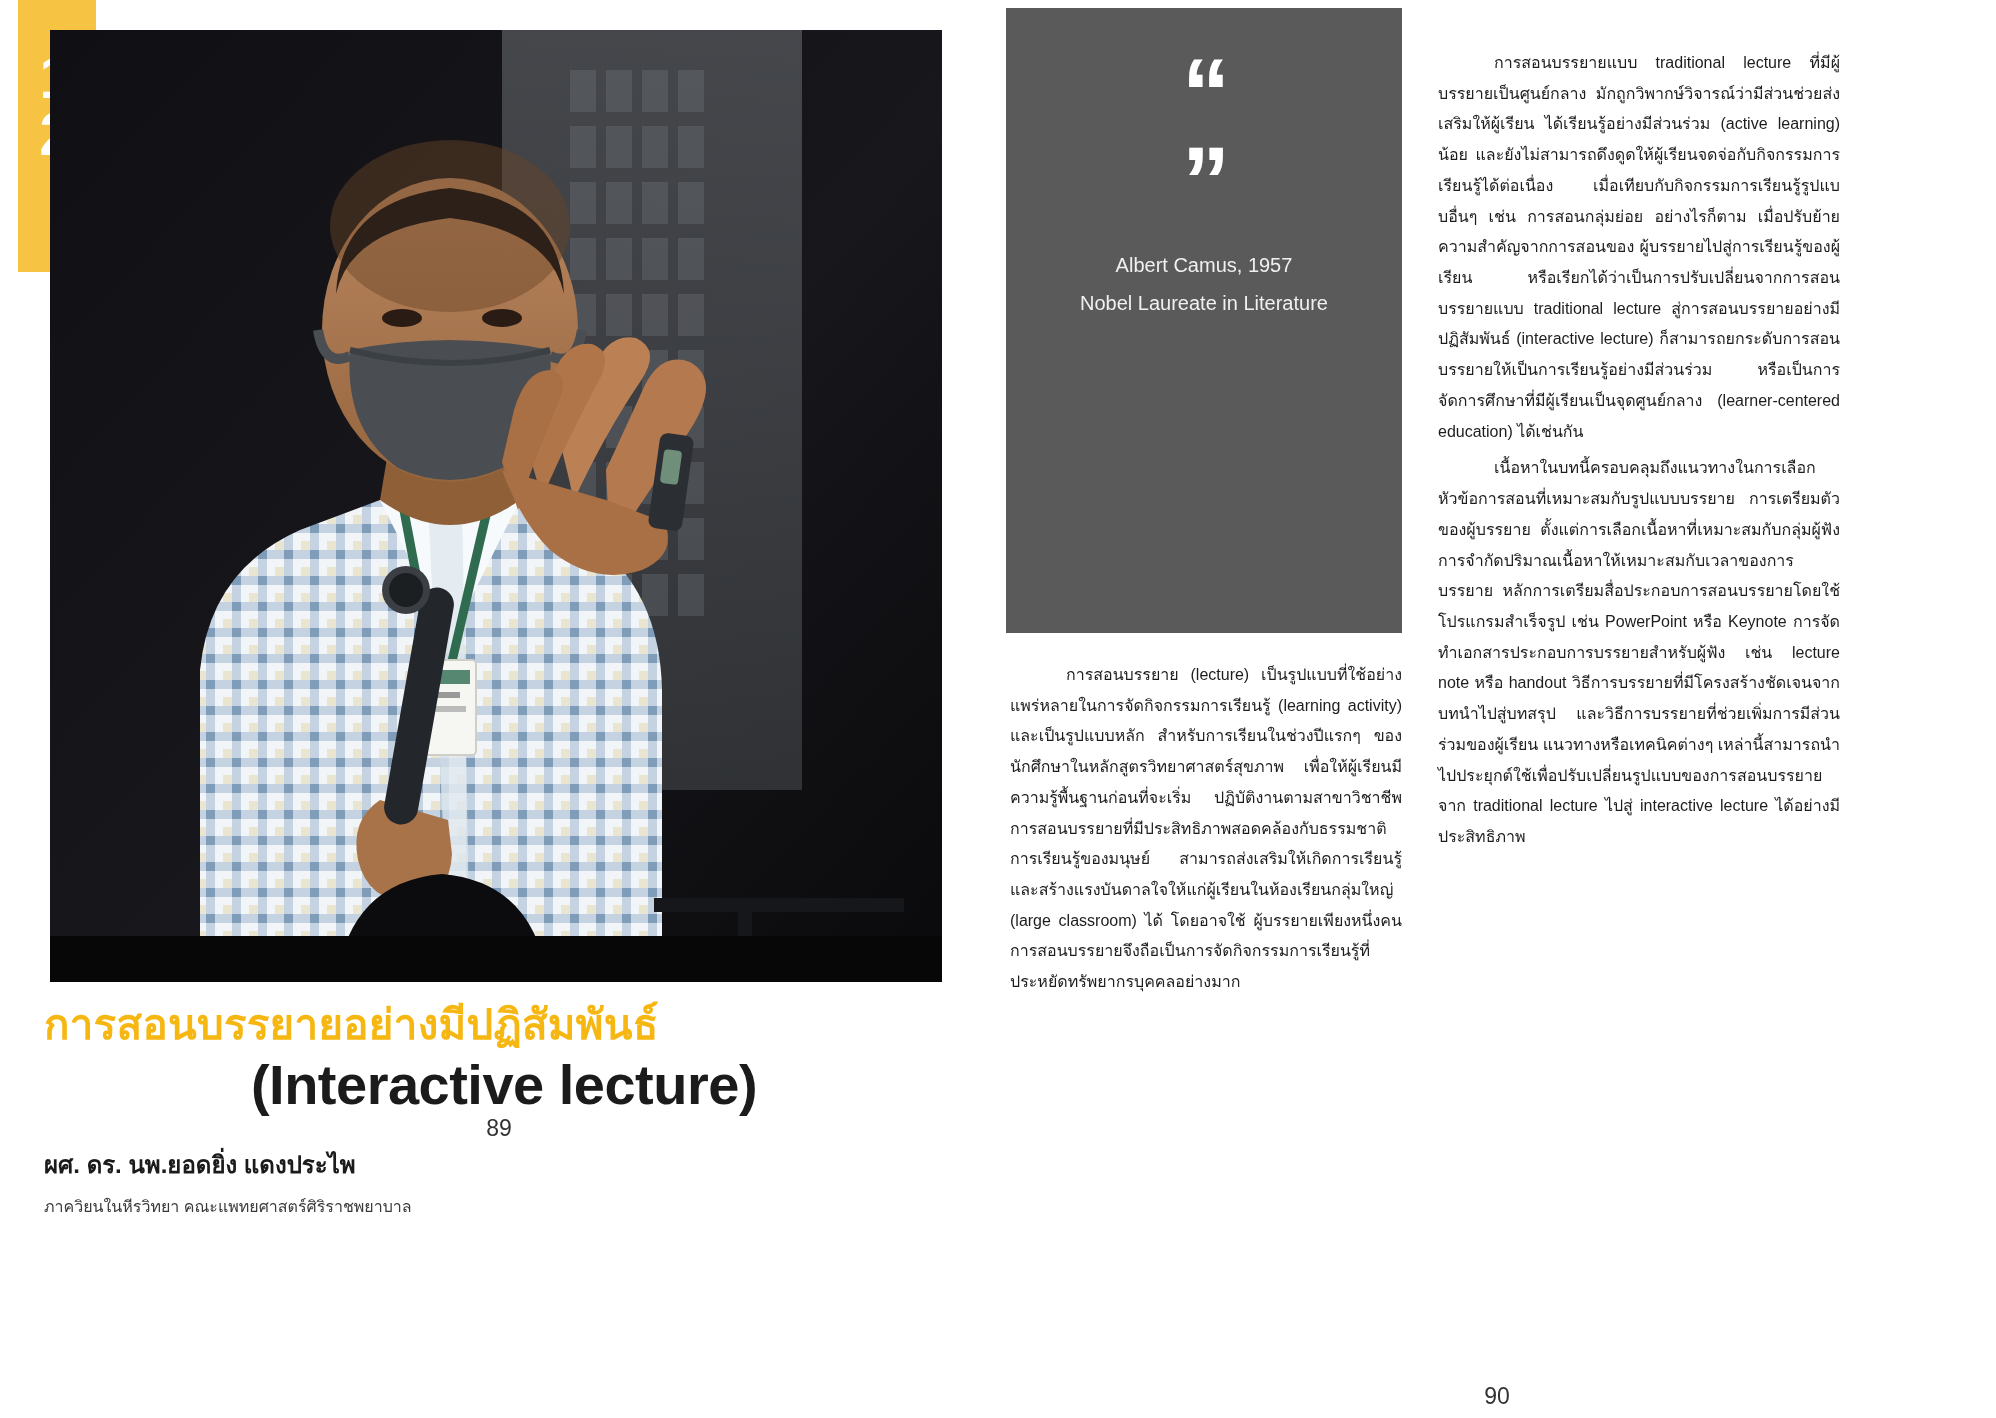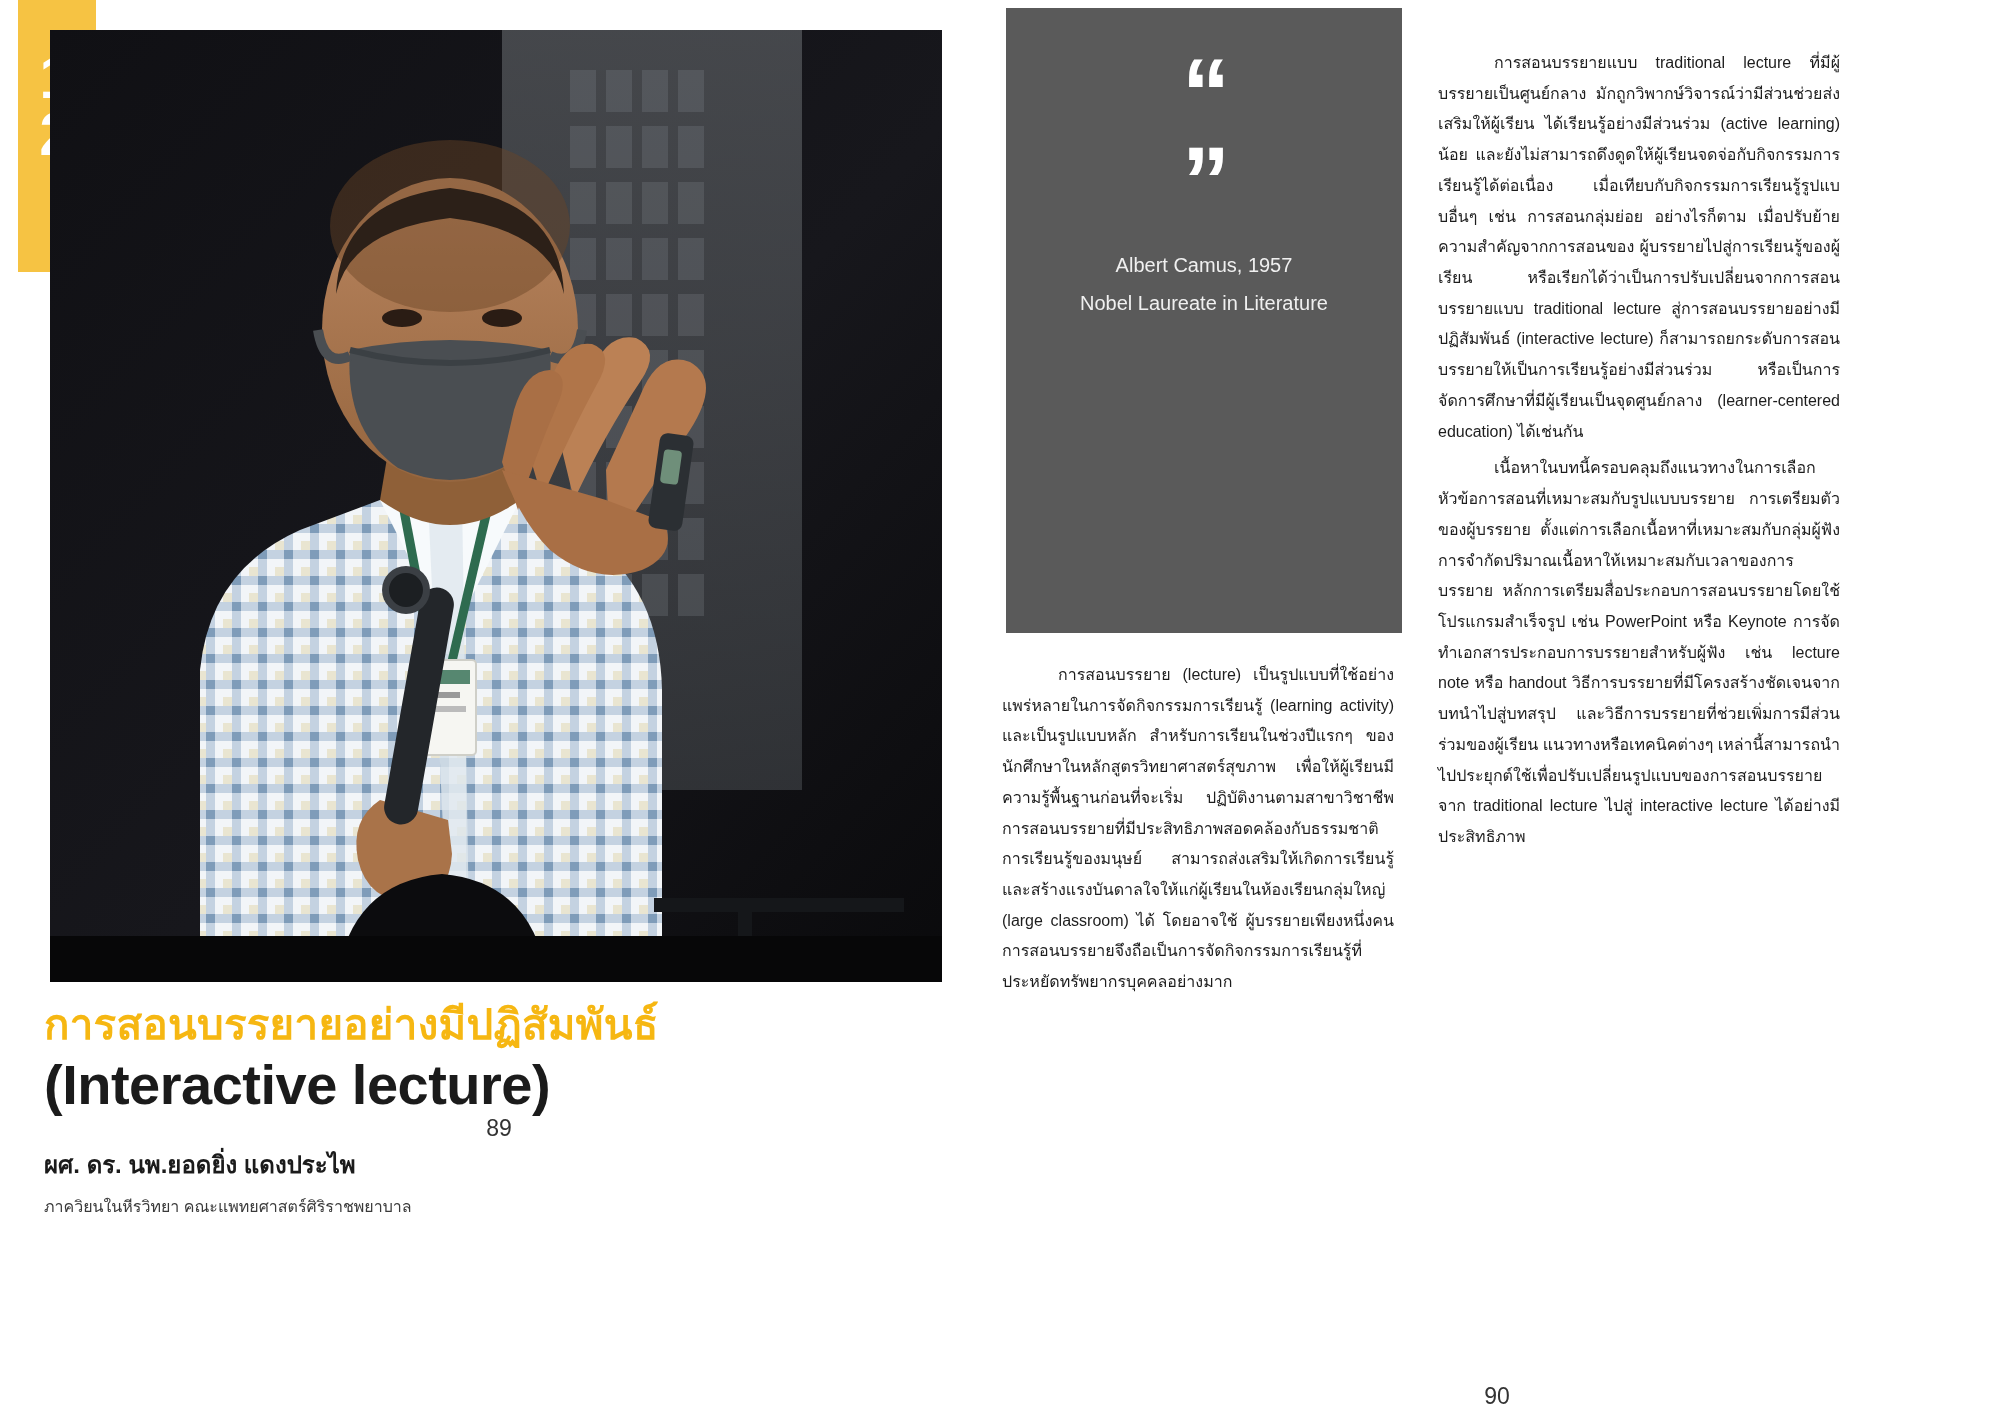--- a/index.html
+++ b/index.html
@@ -75,20 +75,21 @@
     letter-spacing: 0.3px;
   }
   .title-eng {
     font-family: "Liberation Sans", sans-serif;
     font-size: 56px;
     font-weight: 700;
     color: #1b1b1b;
     line-height: 1.1;
     margin: 0 0 30px 0;
     letter-spacing: -0.5px;
+    text-align: center;
   }
   .author {
     font-family: "Liberation Sans", sans-serif;
     font-size: 24px;
     font-weight: 700;
     color: #1b1b1b;
     margin: 0 0 10px 0;
   }
   .affiliation {
     font-family: "Liberation Sans", sans-serif;
@@ -163,21 +164,21 @@
     font-family: "Liberation Sans", sans-serif;
     font-size: 16px;
     line-height: 1.92;
     color: #1d1d1d;
     text-align: justify;
     text-justify: inter-word;
   }
   .col p { margin: 0; text-indent: 56px; }
   .col p + p { margin-top: 6px; }
   .col-left {
-    left: 4px;
+    left: 12px;
     top: 660px;
     width: 392px;
   }
   .col-right {
     left: 440px;
     top: 48px;
     width: 402px;
   }
 </style>
 </head>

